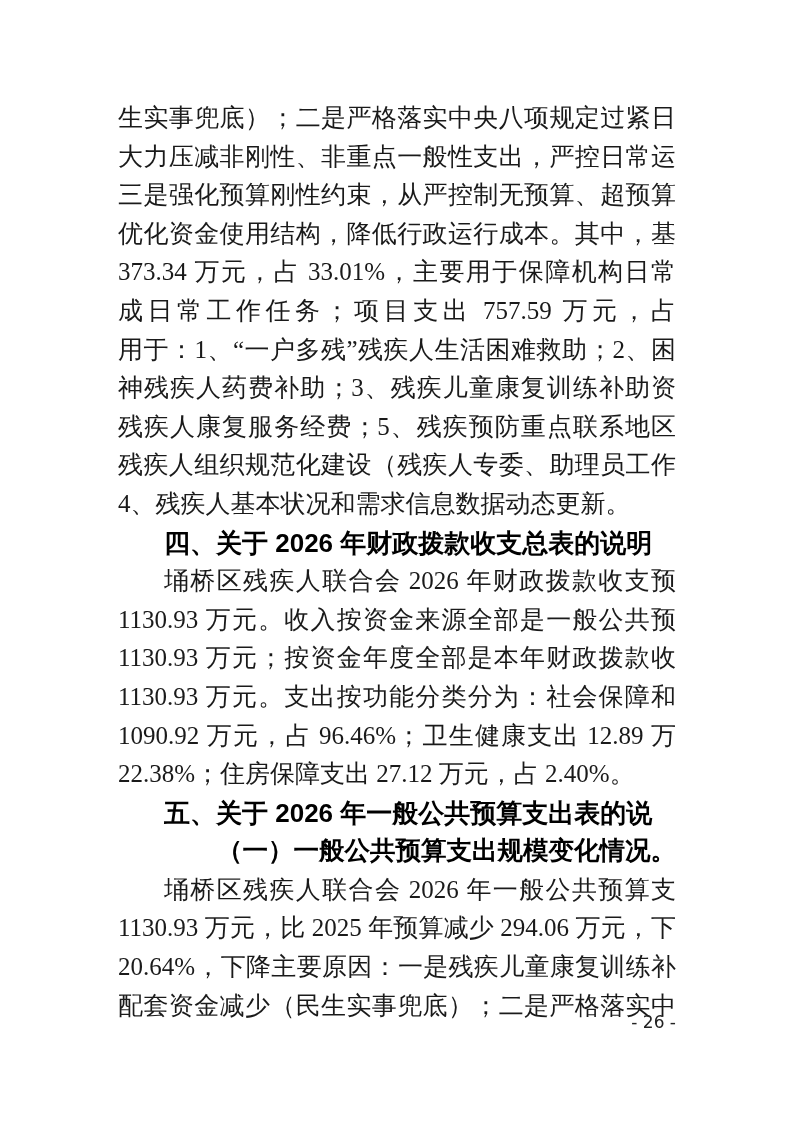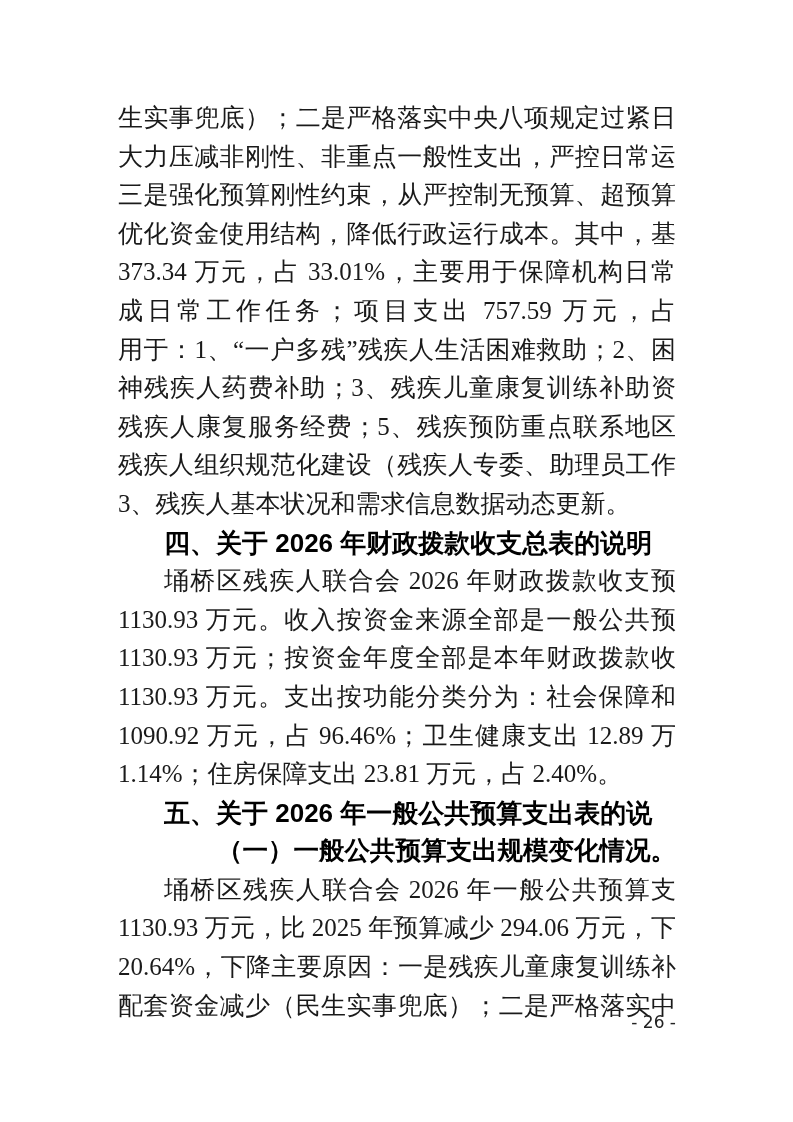--- a/index.html
+++ b/index.html
@@ -74,30 +74,30 @@
     <div class="ln">生实事兜底）；二是严格落实中央八项规定过紧日子要求，</div>
     <div class="ln">大力压减非刚性、非重点一般性支出，严控日常运行支出；</div>
     <div class="ln">三是强化预算刚性约束，从严控制无预算、超预算支出，</div>
     <div class="ln">优化资金使用结构，降低行政运行成本。其中，基本支出</div>
     <div class="ln">373.34 万元，占 33.01%，主要用于保障机构日常运转、完</div>
     <div class="ln">成日常工作任务；项目支出 757.59 万元，占 66.99%，主要</div>
     <div class="ln">用于：1、“一户多残”残疾人生活困难救助；2、困难精</div>
     <div class="ln">神残疾人药费补助；3、残疾儿童康复训练补助资金；4、</div>
     <div class="ln">残疾人康复服务经费；5、残疾预防重点联系地区项目；6、</div>
     <div class="ln">残疾人组织规范化建设（残疾人专委、助理员工作补贴）；</div>
-    <div class="ln last">3、残疾人基本状况和需求信息数据动态更新。</div>
+    <div class="ln last">4、残疾人基本状况和需求信息数据动态更新。</div>
 
     <div class="hd">四、关于 2026 年财政拨款收支总表的说明</div>
 
     <div class="ln indent">埇桥区残疾人联合会 2026 年财政拨款收支预算</div>
     <div class="ln">1130.93 万元。收入按资金来源全部是一般公共预算拨款</div>
     <div class="ln">1130.93 万元；按资金年度全部是本年财政拨款收入</div>
     <div class="ln">1130.93 万元。支出按功能分类分为：社会保障和就业支出</div>
     <div class="ln">1090.92 万元，占 96.46%；卫生健康支出 12.89 万元，占</div>
-    <div class="ln last">1.14%；住房保障支出 23.81 万元，占 2.40%。</div>
+    <div class="ln last">22.38%；住房保障支出 27.12 万元，占 2.40%。</div>
 
     <div class="hd">五、关于 2026 年一般公共预算支出表的说明</div>
     <div class="hd sub">（一）一般公共预算支出规模变化情况。</div>
 
     <div class="ln indent">埇桥区残疾人联合会 2026 年一般公共预算支出</div>
     <div class="ln">1130.93 万元，比 2025 年预算减少 294.06 万元，下降</div>
     <div class="ln">20.64%，下降主要原因：一是残疾儿童康复训练补助区级</div>
     <div class="ln">配套资金减少（民生实事兜底）；二是严格落实中央八项</div>
 
   </div>

